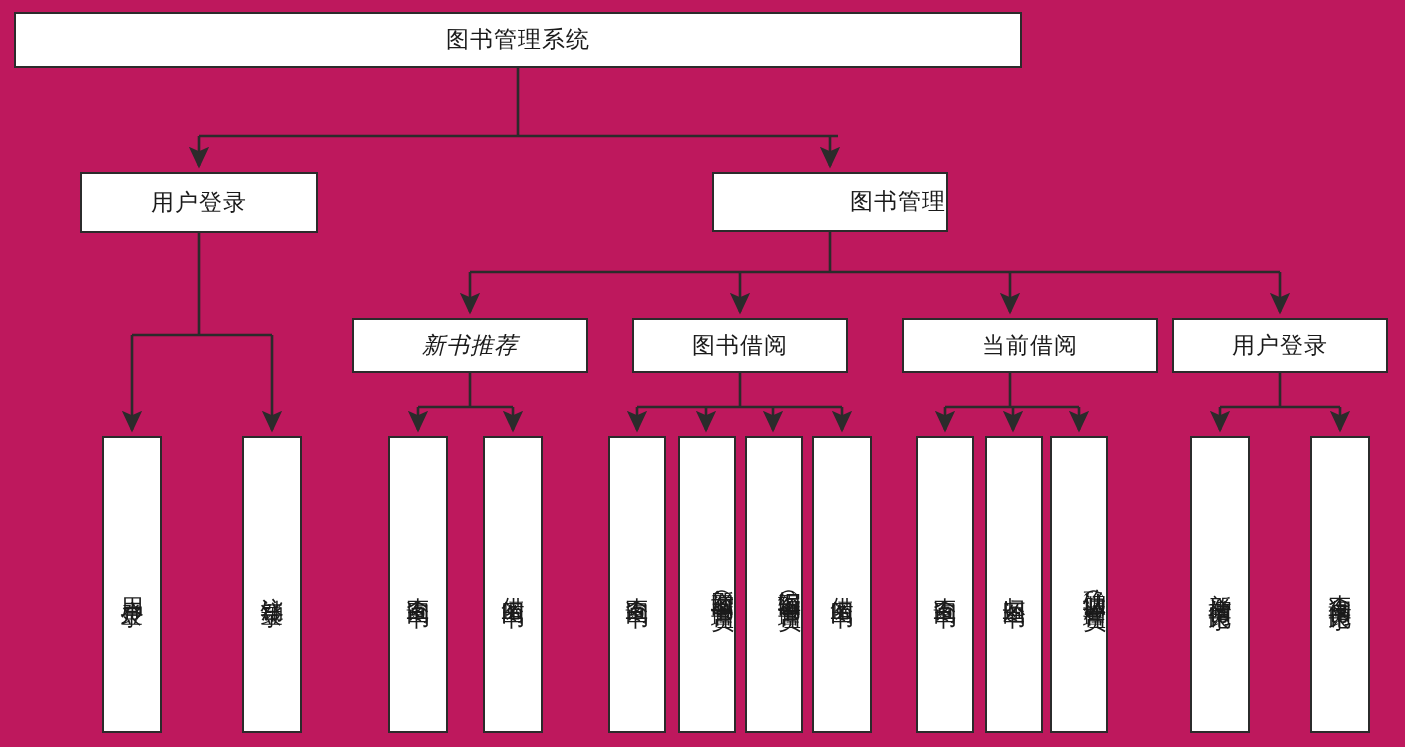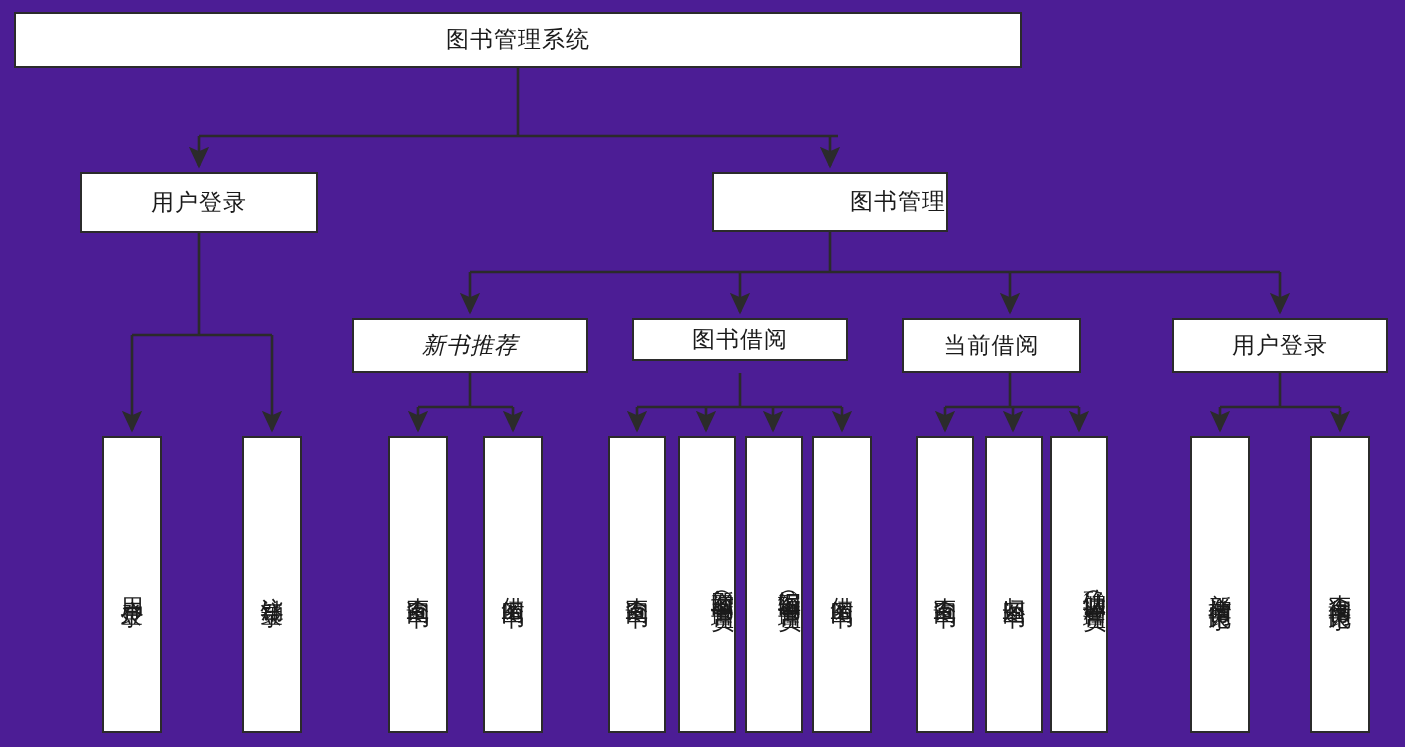--- a/index.html
+++ b/index.html
@@ -7,21 +7,21 @@
     padding: 0;
     background: #ffffff;
   }
   body {
     font-family: "Liberation Sans", "DejaVu Sans", sans-serif;
   }
   #stage {
     position: relative;
     width: 1405px;
     height: 747px;
-    background: #4c1d95;
+    background: #be185d;
     overflow: hidden;
   }
   #edges {
     position: absolute;
     left: 0;
     top: 0;
     width: 1405px;
     height: 747px;
   }
   .node {
@@ -131,24 +131,24 @@
   <div class="node h" style="left:80px; top:172px; width:238px; height:61px;">
     <span>用户登录</span>
   </div>
   <div class="node h" style="left:712px; top:172px; width:236px; height:60px;justify-content:flex-end;">
     <span>图书管理</span>
   </div>
 
   <div class="node h" style="left:352px; top:318px; width:236px; height:55px;font-style:italic;">
     <span>新书推荐</span>
   </div>
-  <div class="node h" style="left:632px; top:318px; width:216px; height:43px;">
+  <div class="node h" style="left:632px; top:318px; width:216px; height:55px;">
     <span>图书借阅</span>
   </div>
-  <div class="node h" style="left:902px; top:318px; width:179px; height:55px;">
+  <div class="node h" style="left:902px; top:318px; width:256px; height:55px;">
     <span>当前借阅</span>
   </div>
   <div class="node h" style="left:1172px; top:318px; width:216px; height:55px;">
     <span>用户登录</span>
   </div>
 
   <div class="node v" style="left:102px; top:436px; width:60px; height:297px;">
     <span class="vtext">用户登录</span>
   </div>
   <div class="node v" style="left:242px; top:436px; width:60px; height:297px;">

